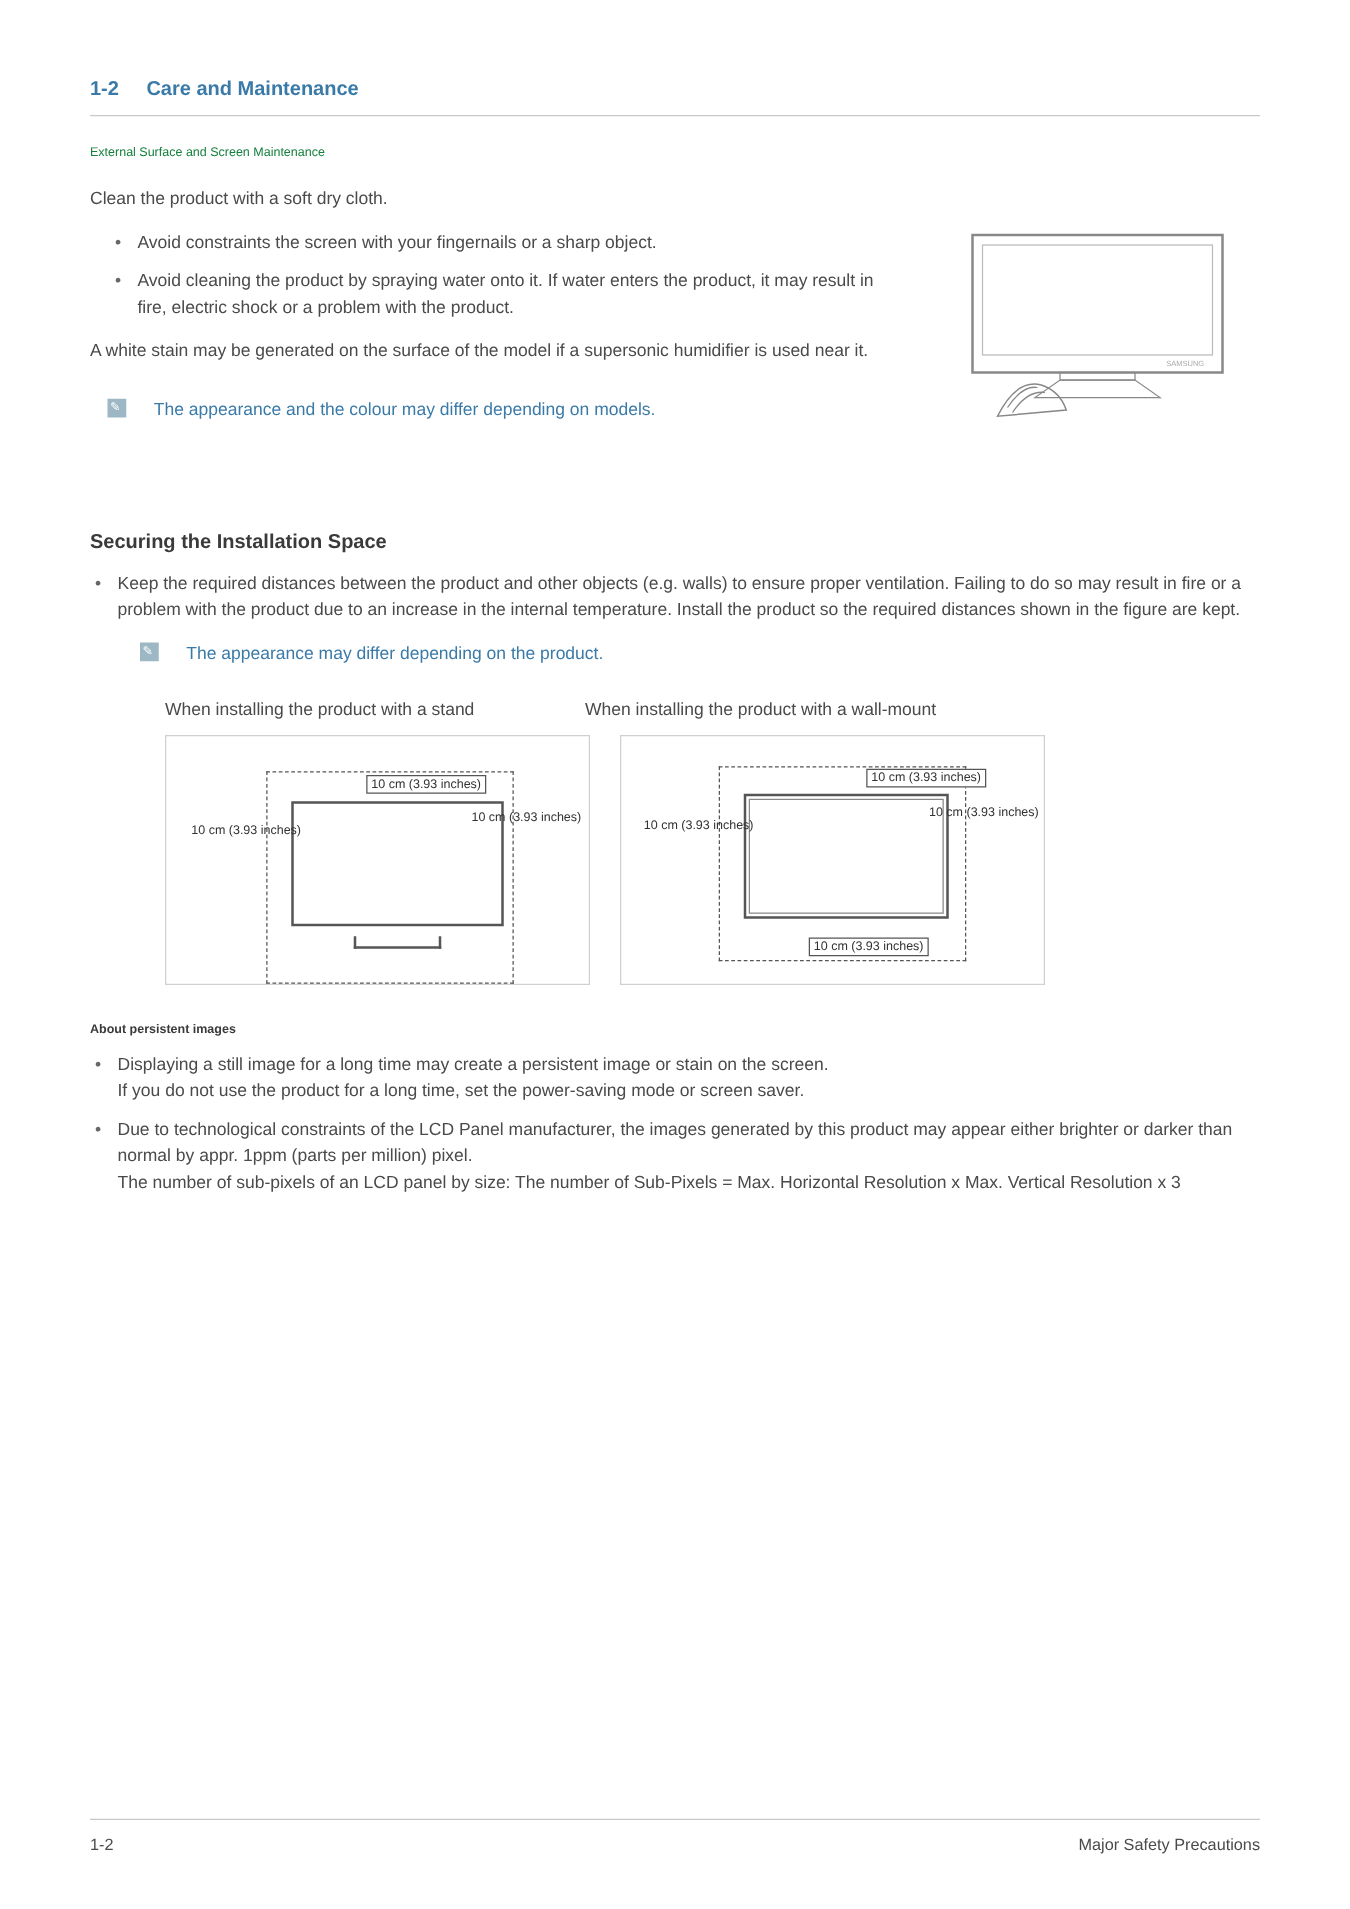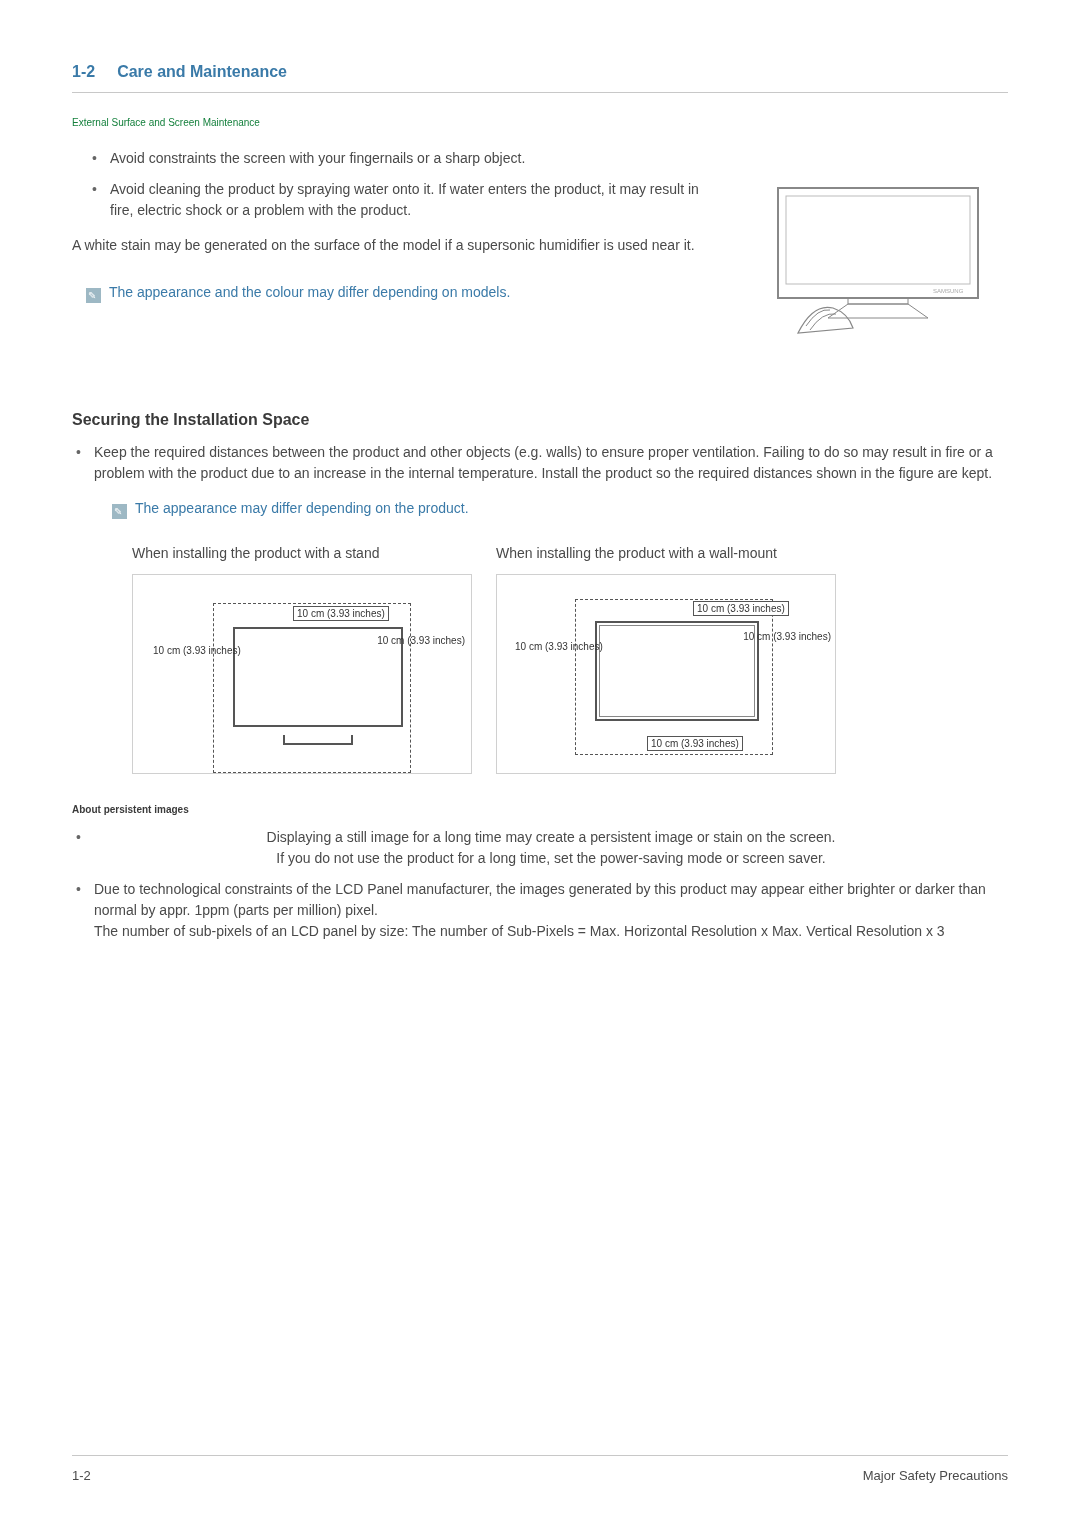--- a/index.html
+++ b/index.html
@@ -71,24 +71,23 @@
       position: absolute;
       left: 0;
       color: #666;
     }
     .plain-para {
       margin-bottom: 26px;
       color: #4a4a4a;
     }
     .note-box {
       display: flex;
-      gap: 8px;
+      gap: 22px;
       padding-left: 14px;
       margin-bottom: 14px;
-      align-items: flex-end;
     }
     .note-icon {
       width: 15px;
       height: 15px;
       background: #9db8c4;
       flex-shrink: 0;
       margin-top: 2px;
       position: relative;
     }
     .note-icon::after {
@@ -104,21 +103,21 @@
     }
     .bold-heading {
       font-weight: bold;
       color: #3a3a3a;
       margin-top: 70px;
       margin-bottom: 10px;
       font-size: 16px;
     }
     .captions-row {
       display: flex;
-      gap: 44px;
+      gap: 16px;
       margin-top: 24px;
       margin-bottom: 10px;
       padding-left: 60px;
     }
     .captions-row .cap {
       color: #4a4a4a;
     }
     .diagrams-row {
       display: flex;
       gap: 24px;
@@ -185,20 +184,21 @@
 <body>
 
 <div class="section-heading">
   <span class="num">1-2</span><span>Care and Maintenance</span>
 </div>
 
 <div class="subheading">External Surface and Screen Maintenance</div>
 
 <div class="two-col">
   <div class="left-col">
+    <div class="intro-line">Clean the product with a soft dry cloth.</div>
     <ul class="bullets">
       <li>Avoid constraints the screen with your fingernails or a sharp object.</li>
       <li>Avoid cleaning the product by spraying water onto it. If water enters the product, it may result in fire, electric shock or a problem with the product.</li>
     </ul>
     <div class="plain-para">A white stain may be generated on the surface of the model if a supersonic humidifier is used near it.</div>
     <div class="note-box">
       <div class="note-icon"></div>
       <div class="note-text">The appearance and the colour may differ depending on models.</div>
     </div>
   </div>
@@ -252,21 +252,21 @@
 (3.93 inches)</div>
     <div class="dim-label" style="top:56px; right:4px;">10 cm
 (3.93 inches)</div>
     <div class="dim-label" style="bottom:24px; left:150px;"><span class="dim-box">10 cm (3.93 inches)</span></div>
   </div>
 
 </div>
 
 <div class="bold-heading2">About persistent images</div>
 <ul class="bullets" style="padding-left:4px;">
-  <li style="white-space:pre-line;text-align:center;">Displaying a still image for a long time may create a persistent image or stain on the screen.
+  <li style="white-space:pre-line;">Displaying a still image for a long time may create a persistent image or stain on the screen.
 If you do not use the product for a long time, set the power-saving mode or screen saver.</li>
   <li style="white-space:pre-line;">Due to technological constraints of the LCD Panel manufacturer, the images generated by this product may appear either brighter or darker than normal by appr. 1ppm (parts per million) pixel.
 The number of sub-pixels of an LCD panel by size:  The number of Sub-Pixels = Max. Horizontal Resolution x Max. Vertical Resolution x 3</li>
 </ul>
 
 <div class="footer">
   <span>1-2</span>
   <span>Major Safety Precautions</span>
 </div>
 

